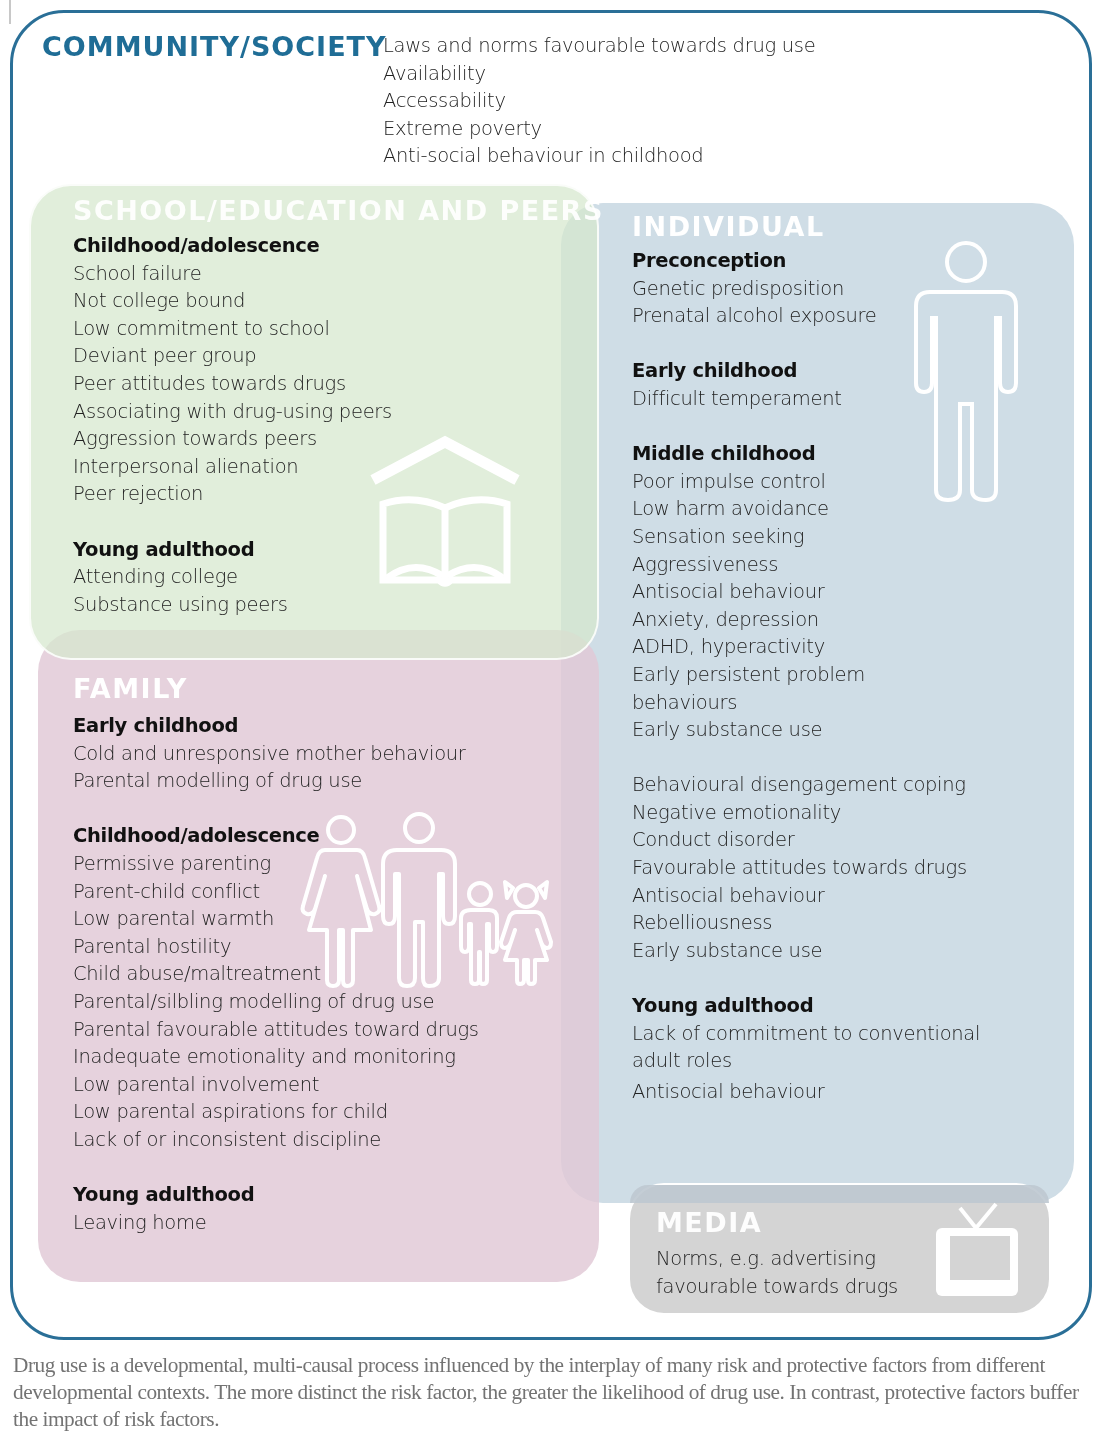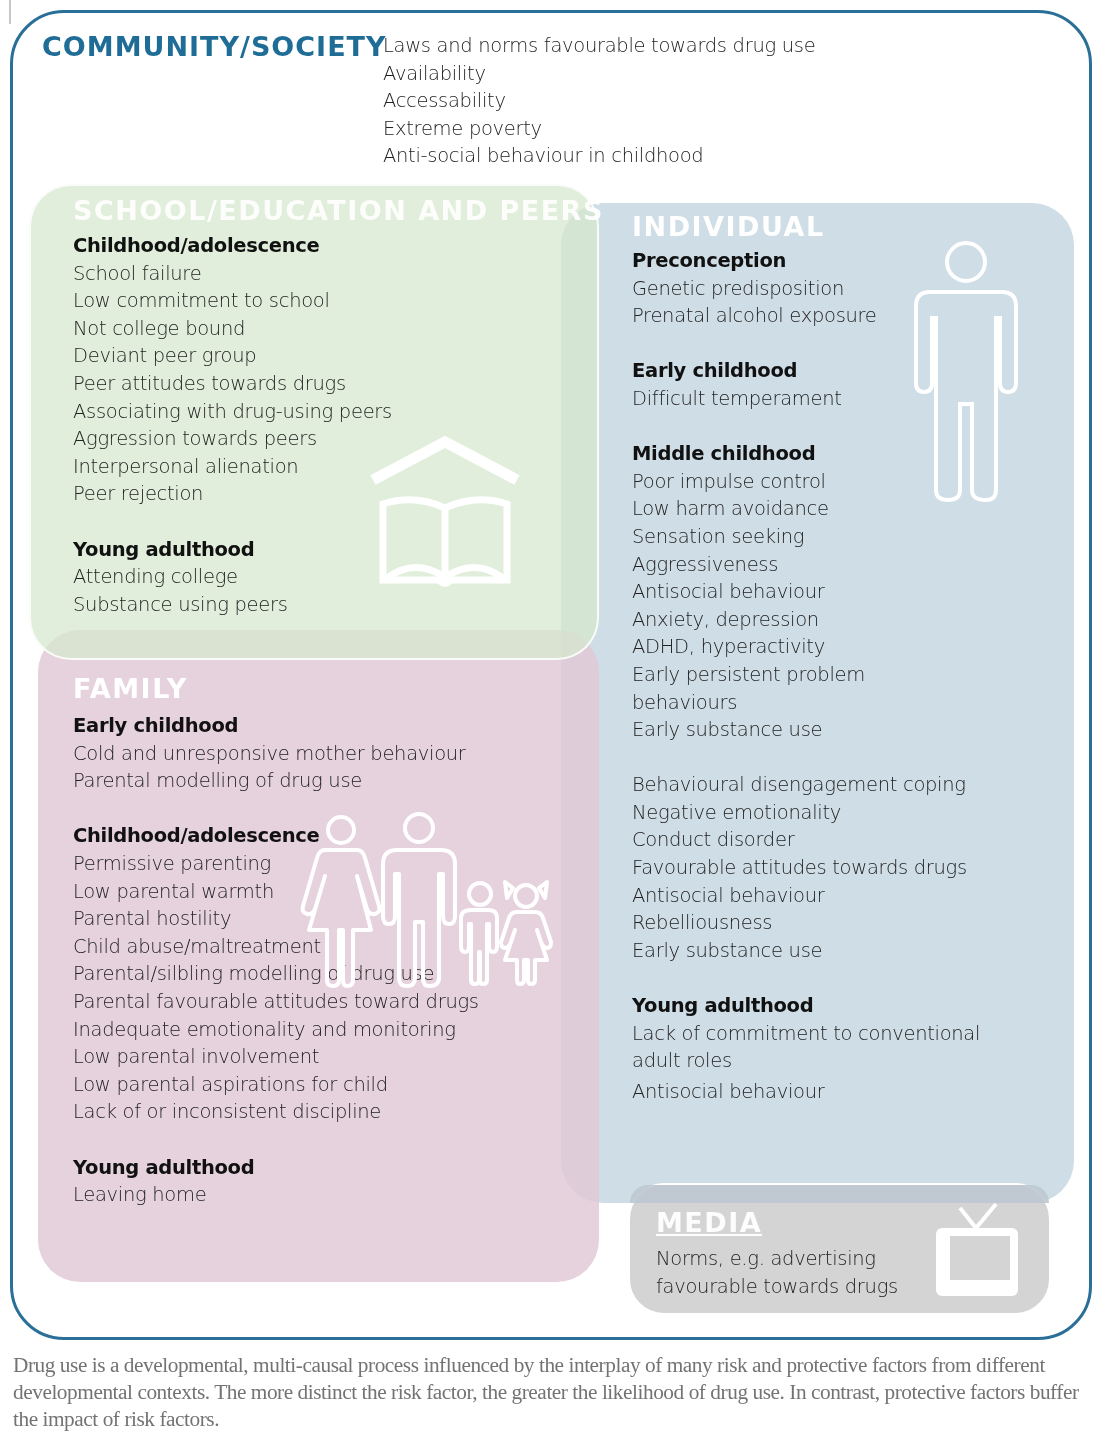--- a/index.html
+++ b/index.html
@@ -55,22 +55,22 @@
 <div class="box box-media">
     <div class="media-shade"></div>
   </div>
 
 <div class="layer">
 
   <div class="box-title" style="left:69px; top:195px; color:rgba(255,255,255,0.92);">SCHOOL/EDUCATION AND PEERS</div>
   <div class="content" style="left:69px; top:232px;">
     <div class="head">Childhood/adolescence</div>
     <div class="line">School failure</div>
+    <div class="line">Not college bound</div>
     <div class="line">Low commitment to school</div>
-    <div class="line">Not college bound</div>
     <div class="line">Deviant peer group</div>
     <div class="line">Peer attitudes towards drugs</div>
     <div class="line">Associating with drug-using peers</div>
     <div class="line">Aggression towards peers</div>
     <div class="line">Interpersonal alienation</div>
     <div class="line">Peer rejection</div>
     <div class="gap"></div>
     <div class="head">Young adulthood</div>
     <div class="line">Attending college</div>
     <div class="line">Substance using peers</div>
@@ -122,20 +122,21 @@
   </svg>
 
   <div class="box-title" style="left:69px; top:673px;">FAMILY</div>
   <div class="content" style="left:69px; top:712px;">
     <div class="head">Early childhood</div>
     <div class="line">Cold and unresponsive mother behaviour</div>
     <div class="line">Parental modelling of drug use</div>
     <div class="gap"></div>
     <div class="head">Childhood/adolescence</div>
     <div class="line">Permissive parenting</div>
+    <div class="line">Parent-child conflict</div>
     <div class="line">Low parental warmth</div>
     <div class="line">Parental hostility</div>
     <div class="line">Child abuse/maltreatment</div>
     <div class="line">Parental/silbling modelling of drug use</div>
     <div class="line">Parental favourable attitudes toward drugs</div>
     <div class="line">Inadequate emotionality and monitoring</div>
     <div class="line">Low parental involvement</div>
     <div class="line">Low parental aspirations for child</div>
     <div class="line">Lack of or inconsistent discipline</div>
     <div class="gap"></div>
@@ -153,21 +154,21 @@
 
       <circle cx="181" cy="82" r="11"></circle>
       <path d="M172,98 L190,98 Q198,98 198,106 L198,134 Q198,140 194,140 Q190,140 190,134 L190,112 L188,112 L188,168 Q188,172 184,172 Q181,172 181,168 L181,140 L180,140 L180,168 Q180,172 176,172 Q172,172 172,168 L172,112 L170,112 L170,134 Q170,140 166,140 Q162,140 162,134 L162,106 Q162,98 172,98 Z"></path>
 
       <circle cx="227" cy="84" r="11"></circle>
       <path d="M214,76 L206,70 L208,86 Z M240,76 L248,70 L246,86 Z"></path>
       <path d="M218,100 L236,100 Q242,100 244,106 L252,130 Q252,136 248,136 Q244,136 242,130 L238,118 L248,148 L236,148 L236,168 Q236,172 232,172 Q229,172 229,168 L229,148 L225,148 L225,168 Q225,172 221,172 Q218,172 218,168 L218,148 L206,148 L216,118 L212,130 Q210,136 206,136 Q202,136 202,130 L210,106 Q212,100 218,100 Z"></path>
     </g>
   </svg>
 
-  <div class="box-title" style="left:652px; top:1207px; color:rgba(255,255,255,0.95);text-decoration:underline;">MEDIA</div>
+  <div class="box-title" style="left:652px; top:1207px; color:rgba(255,255,255,0.95);">MEDIA</div>
   <div class="content" style="left:652px; top:1245px;">
     <div class="line">Norms, e.g. advertising</div>
     <div class="line">favourable towards drugs</div>
   </div>
   <svg class="icon" style="left:930px; top:1204px;" width="86" height="94" viewBox="0 0 86 94">
     <polyline points="26,4 42,24 62,0" fill="none" stroke="#fff" stroke-width="4"></polyline>
     <rect x="2" y="24" width="82" height="68" rx="6" fill="#fff"></rect>
     <rect x="16" y="32" width="60" height="44" fill="#d4d4d4"></rect>
   </svg>
 </div>

